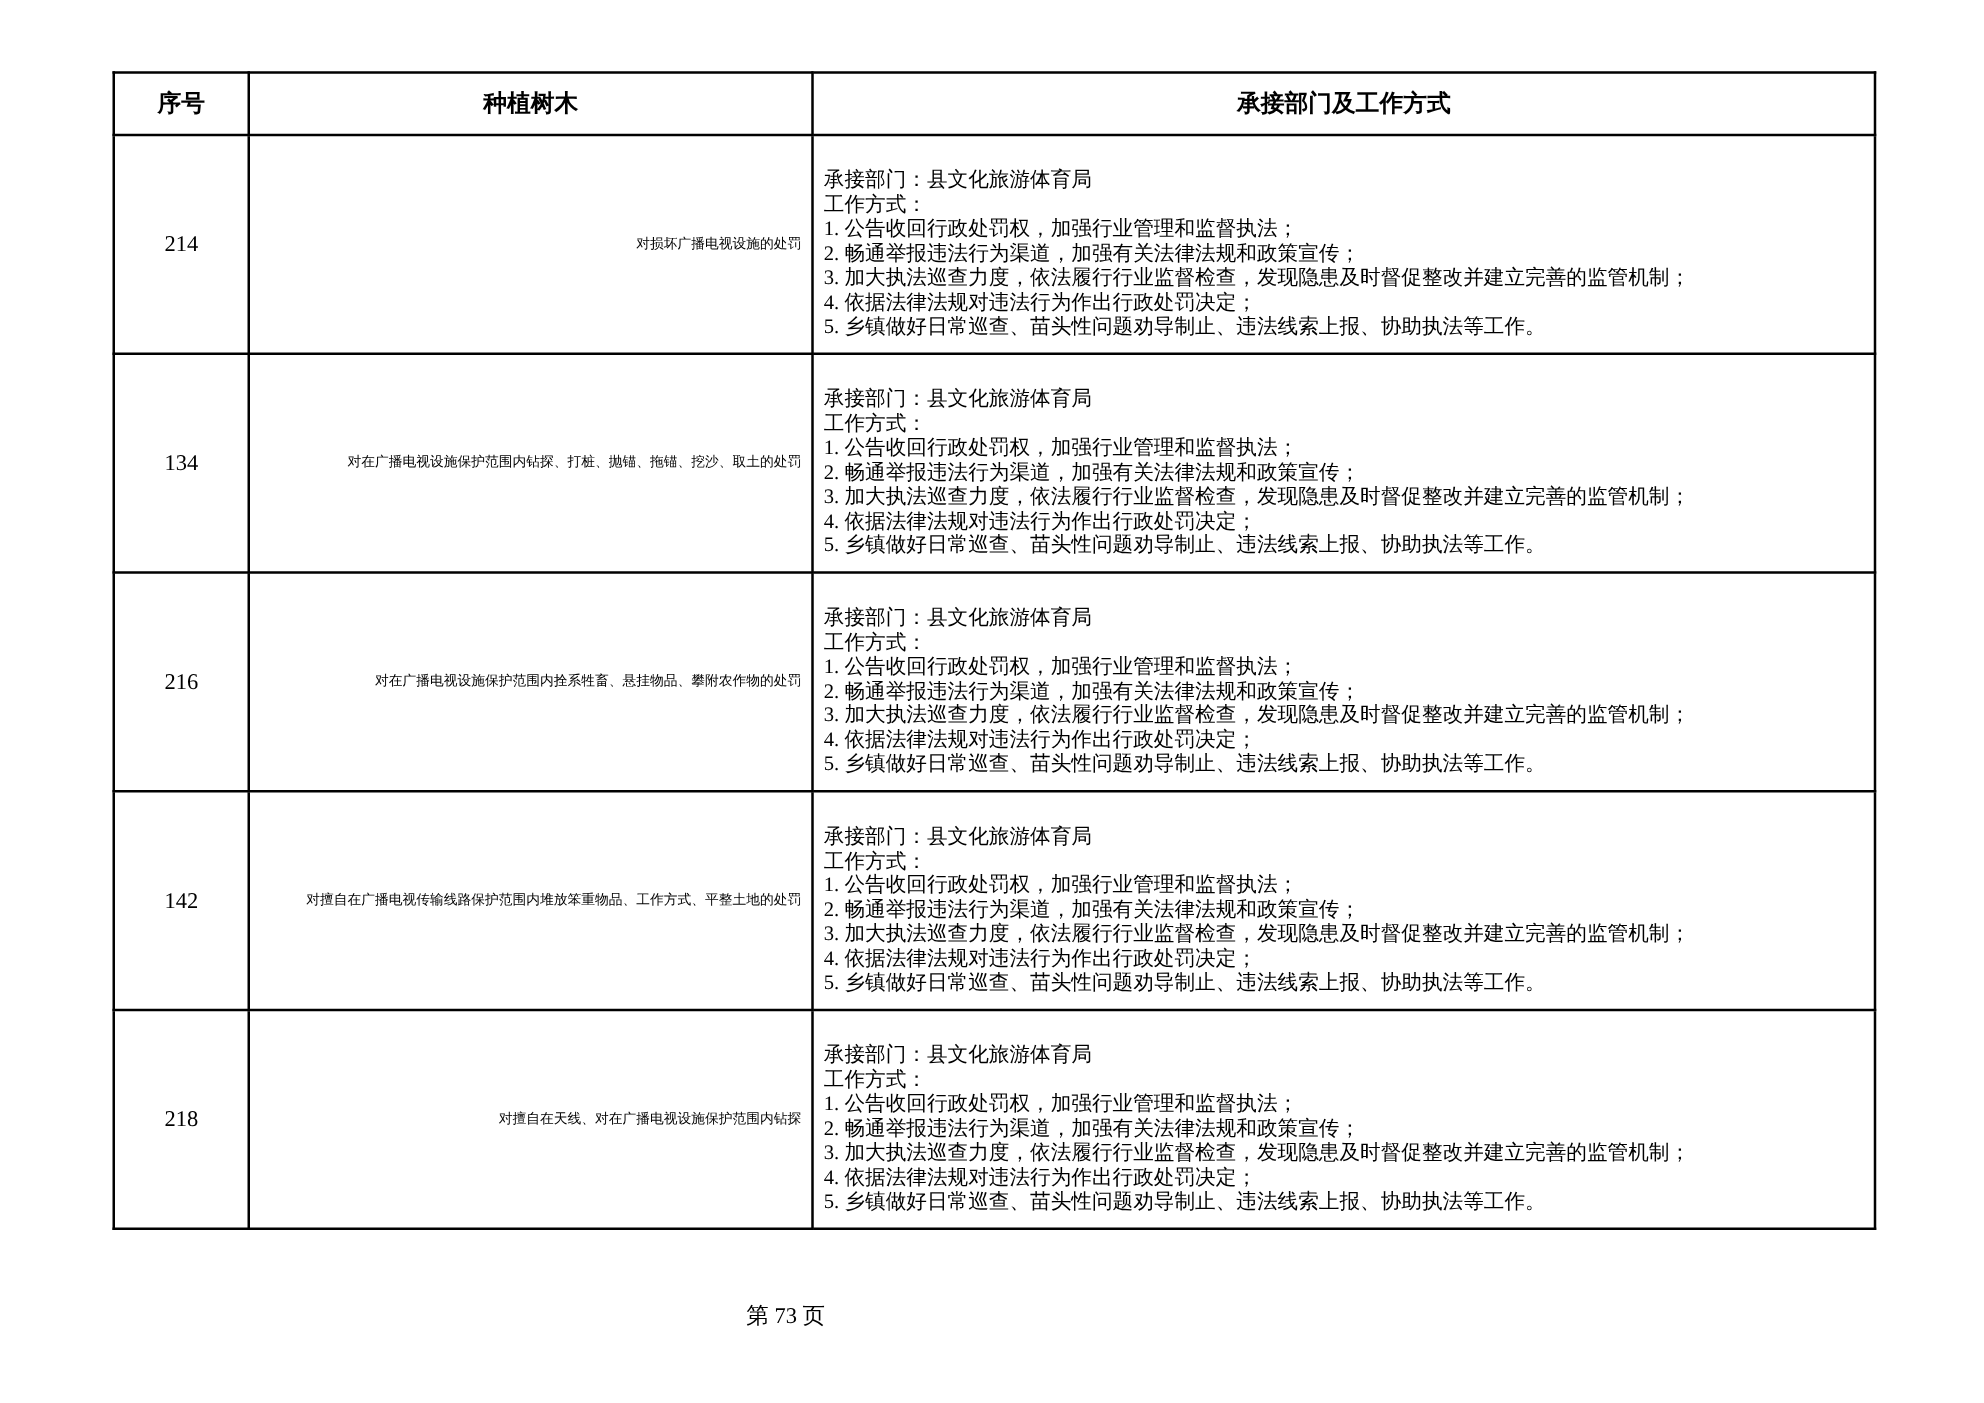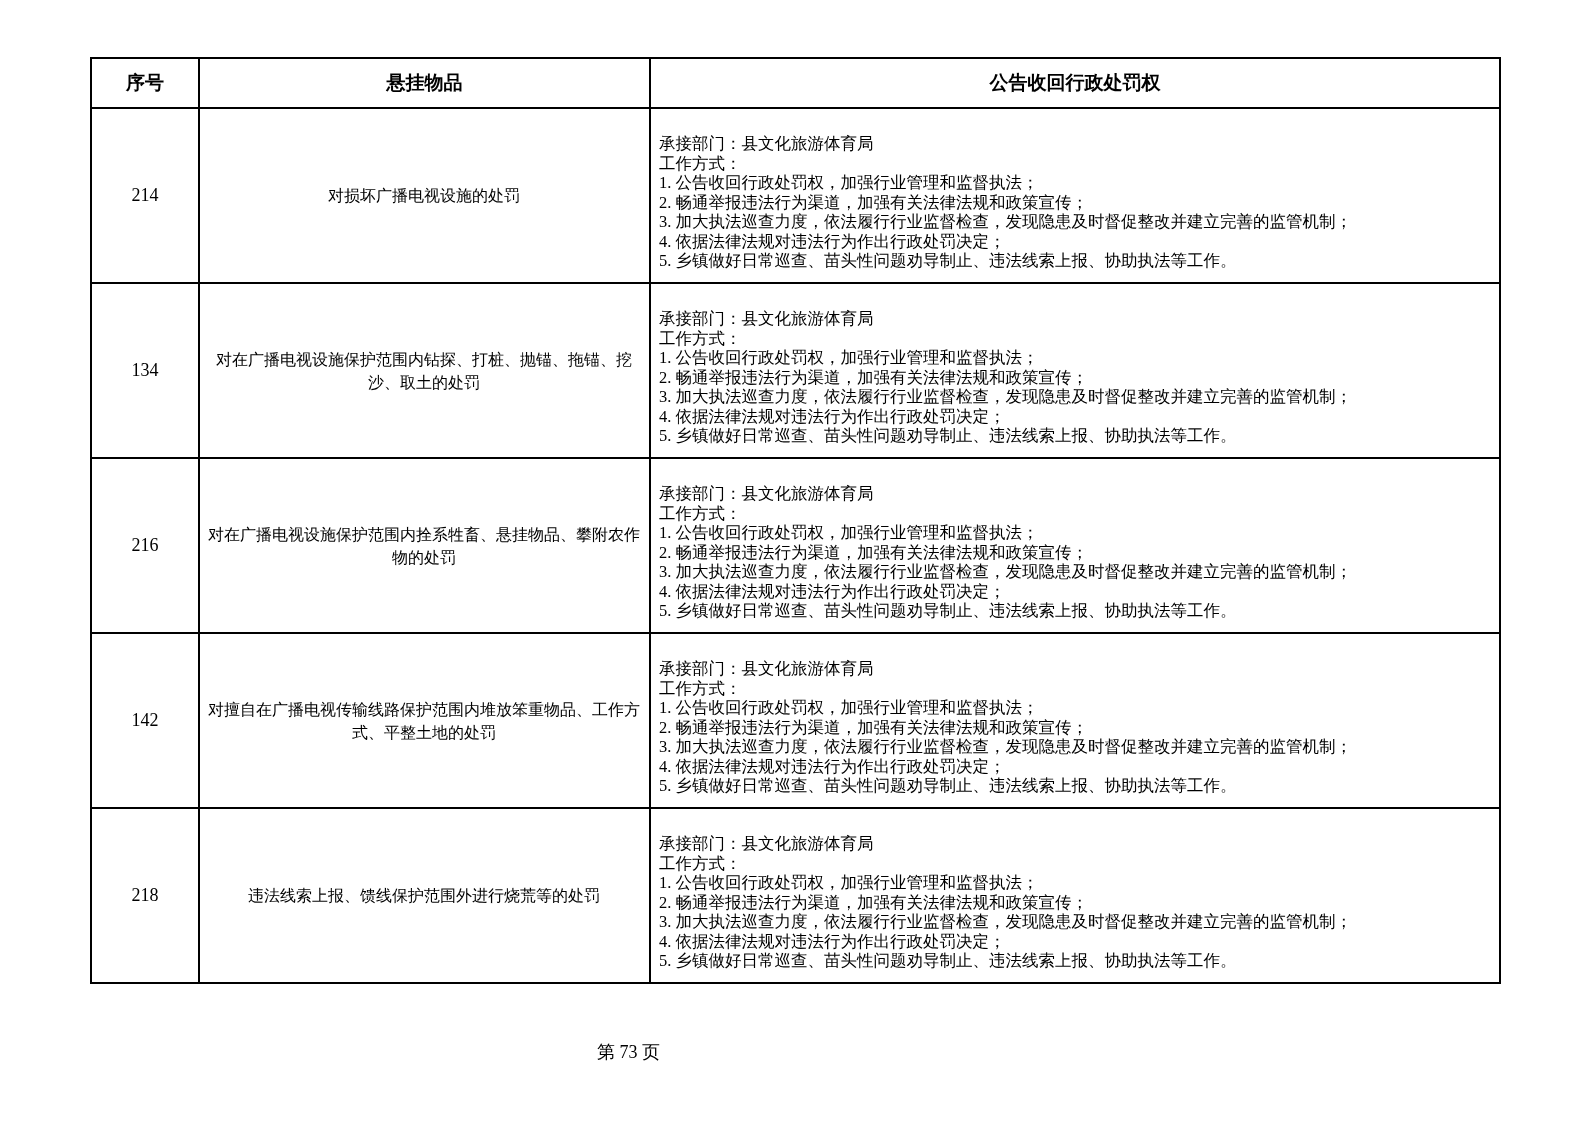--- a/index.html
+++ b/index.html
@@ -33,24 +33,24 @@
     text-align: center;
     background: #ffffff;
   }
   .data-row { height: 175px; }
   .no-cell {
     text-align: center;
     font-size: 18px;
     font-family: Liberation Serif, serif;
   }
   .name-cell {
-    font-size: 16px;
+    font-size: 11px;
     line-height: 23px;
     padding: 6px 8px 6px 7px;
-    text-align: center;
+    text-align: right;
   }
   .detail-cell {
     font-size: 16.5px;
     line-height: 19.5px;
     padding: 20px 10px 6px 8px;
     text-align: left;
   }
   .detail-cell div { white-space: normal; }
 
   .page-footer {
@@ -67,22 +67,22 @@
 
 <table class="doc-table">
   <colgroup>
     <col style="width:108px">
     <col style="width:451px">
     <col style="width:850px">
   </colgroup>
   <thead>
     <tr>
       <th>序号</th>
-      <th>悬挂物品</th>
-      <th>公告收回行政处罚权</th>
+      <th>种植树木</th>
+      <th>承接部门及工作方式</th>
     </tr>
   </thead>
   <tbody>
 
       <tr class="data-row">
         <td class="no-cell">214</td>
         <td class="name-cell">对损坏广播电视设施的处罚</td>
         <td class="detail-cell">
           <div>承接部门：县文化旅游体育局</div>
           <div>工作方式：</div>
@@ -131,21 +131,21 @@
           <div>1. 公告收回行政处罚权，加强行业管理和监督执法；</div>
           <div>2. 畅通举报违法行为渠道，加强有关法律法规和政策宣传；</div>
           <div>3. 加大执法巡查力度，依法履行行业监督检查，发现隐患及时督促整改并建立完善的监管机制；</div>
           <div>4. 依据法律法规对违法行为作出行政处罚决定；</div>
           <div>5. 乡镇做好日常巡查、苗头性问题劝导制止、违法线索上报、协助执法等工作。</div>
         </td>
       </tr>
 
       <tr class="data-row">
         <td class="no-cell">218</td>
-        <td class="name-cell">违法线索上报、馈线保护范围外进行烧荒等的处罚</td>
+        <td class="name-cell">对擅自在天线、对在广播电视设施保护范围内钻探</td>
         <td class="detail-cell">
           <div>承接部门：县文化旅游体育局</div>
           <div>工作方式：</div>
           <div>1. 公告收回行政处罚权，加强行业管理和监督执法；</div>
           <div>2. 畅通举报违法行为渠道，加强有关法律法规和政策宣传；</div>
           <div>3. 加大执法巡查力度，依法履行行业监督检查，发现隐患及时督促整改并建立完善的监管机制；</div>
           <div>4. 依据法律法规对违法行为作出行政处罚决定；</div>
           <div>5. 乡镇做好日常巡查、苗头性问题劝导制止、违法线索上报、协助执法等工作。</div>
         </td>
       </tr>

